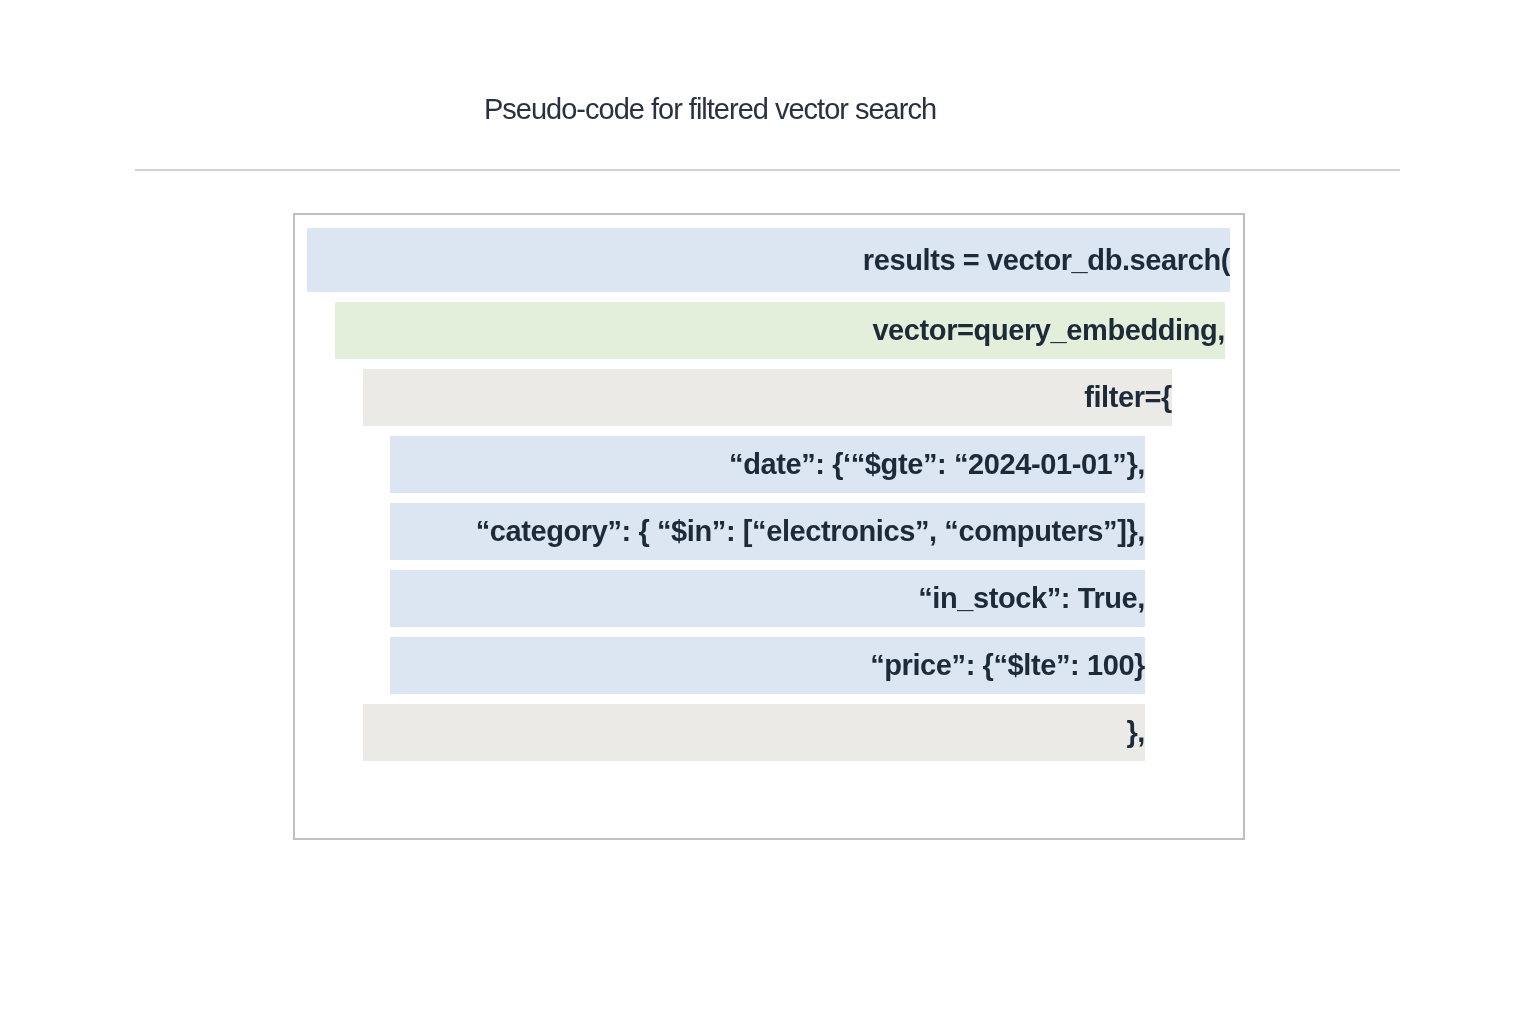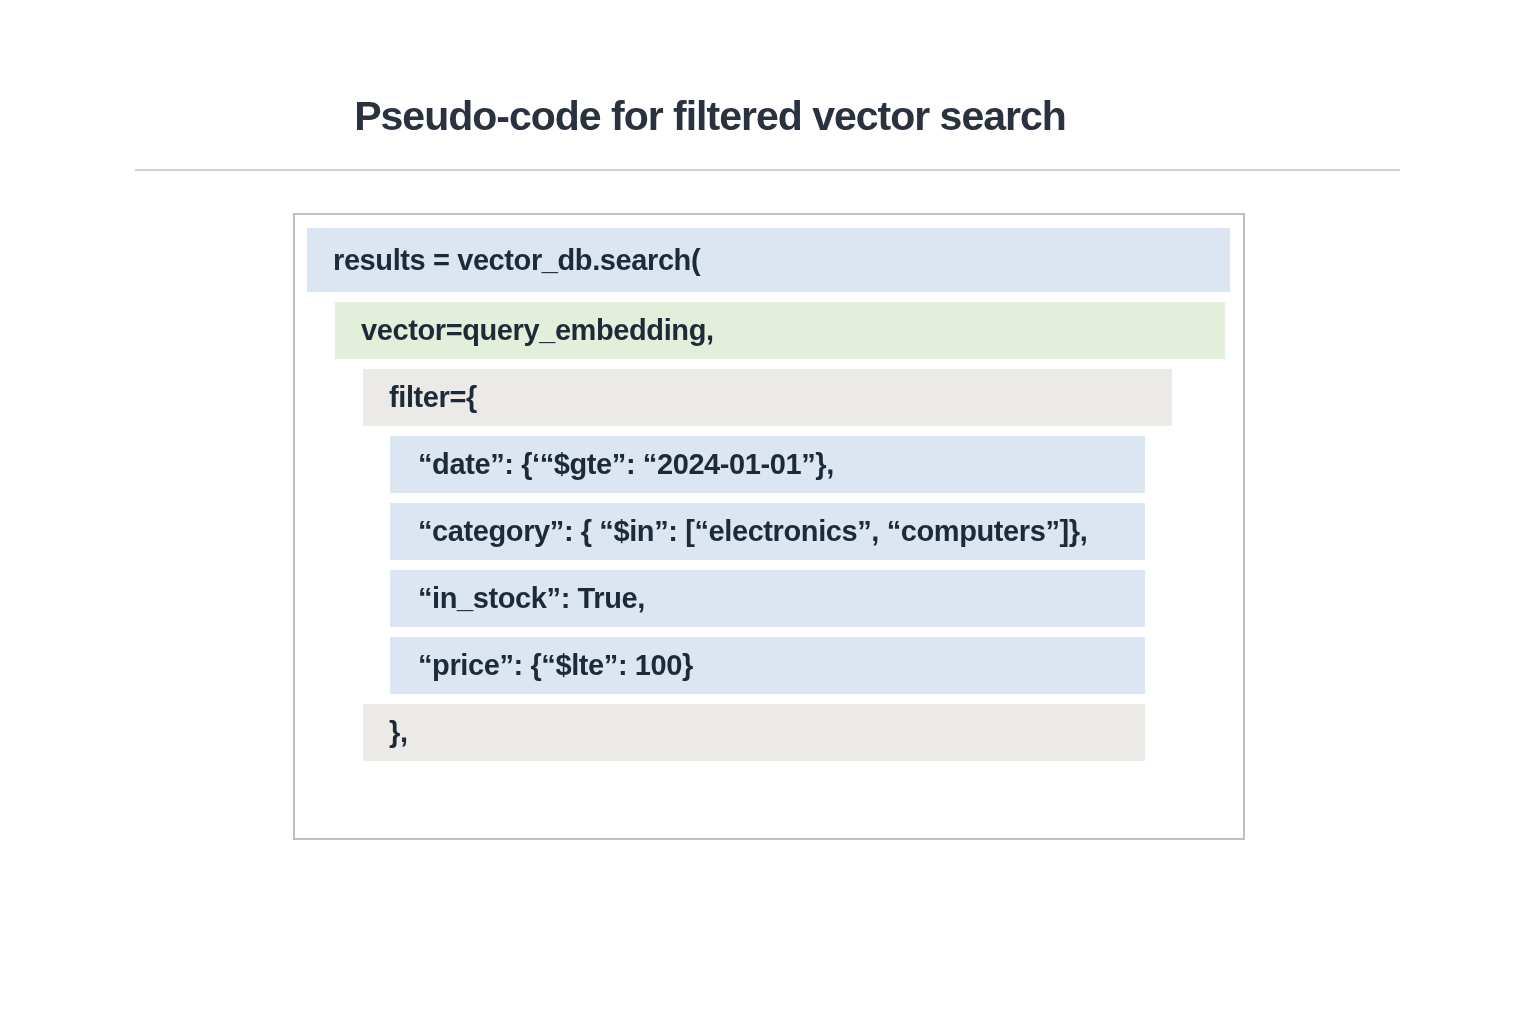--- a/index.html
+++ b/index.html
@@ -11,22 +11,22 @@
     font-family:"Liberation Sans", sans-serif;
     overflow:hidden;
   }
   .title{
     position:absolute;
     top:93px;
     left:0;
     width:1420px;
     margin:0;
     text-align:center;
-    font-size:41px;
-    font-weight:700;
+    font-size:29px;
+    font-weight:400;
     letter-spacing:-1px;
     color:var(--title-color,#2a3240);
   }
   .rule{
     position:absolute;
     top:169px;
     left:135px;
     width:1265px;
     height:2px;
     background:#ced3d9;
@@ -49,20 +49,21 @@
     display:flex;
     align-items:center;
     height:57px;
     box-sizing:border-box;
     padding-left:26px;
     font-size:29px;
     font-weight:700;
     letter-spacing:-0.4px;
     color:var(--code-color,#1d2a38);
     white-space:nowrap;
+    justify-content:flex-end;
   }
   .l0{height:64px;margin:0 13px 0 12px;}
   .l1{margin:0 18px 0 40px;}
   .l2{margin:0 71px 0 68px;}
   .l3{margin:0 98px 0 95px;padding-left:28px;}
   .r3{margin-right:98px;}
   .bg-blue{background:var(--hl-blue,#dbe6f2);}
   .bg-green{background:var(--hl-green,#e3efda);}
   .bg-gray{background:var(--hl-gray,#eceae7);}
 </style>

